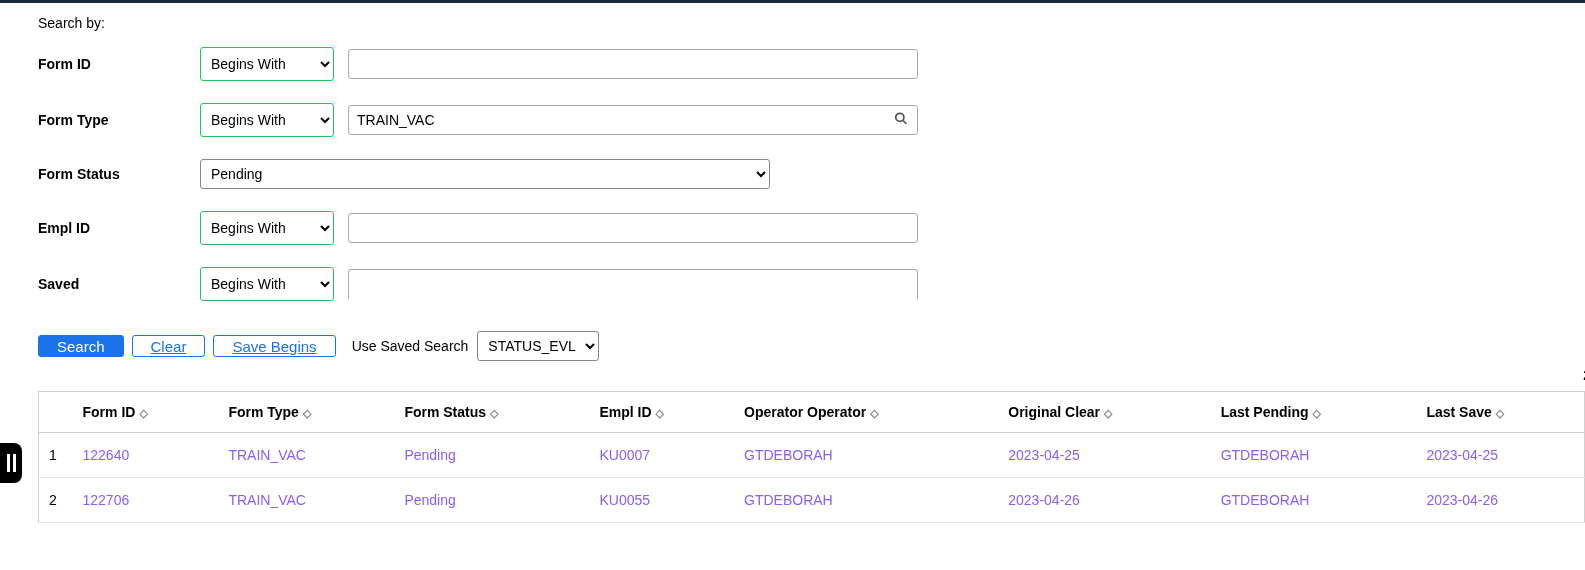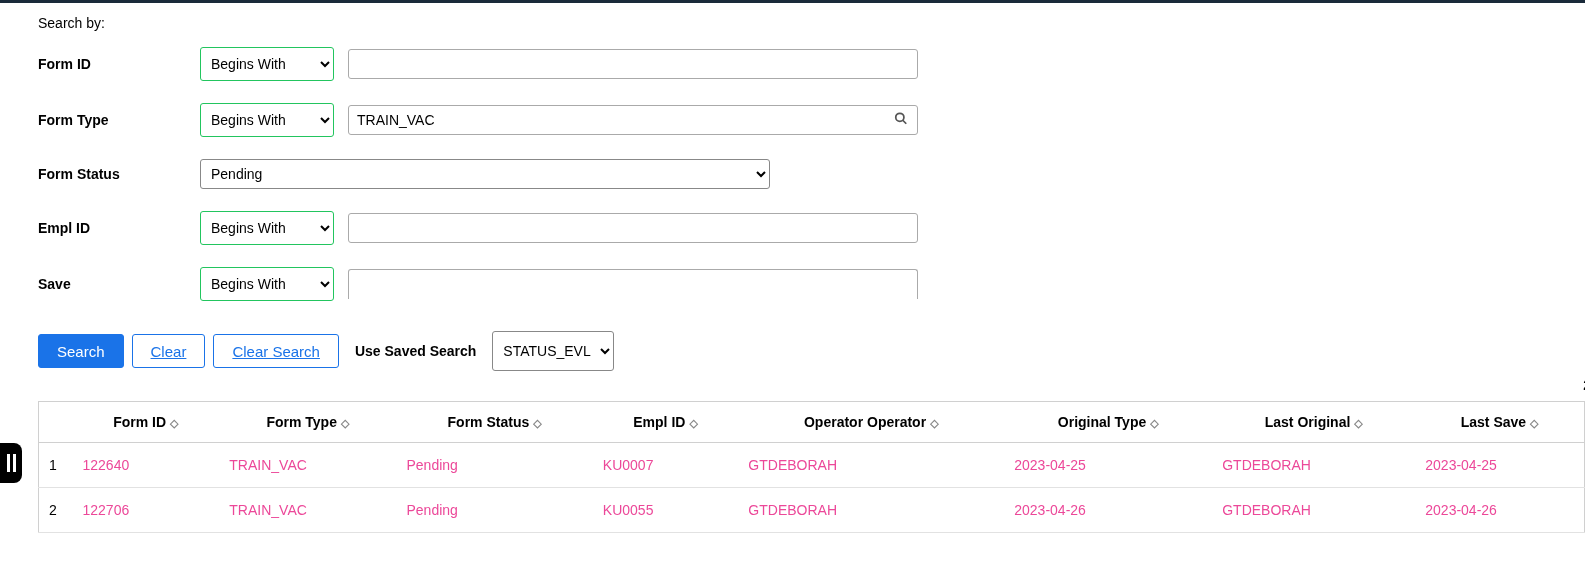--- a/index.html
+++ b/index.html
@@ -96,45 +96,45 @@
       cursor: pointer;
     }
     .button-row {
       display: flex;
       align-items: center;
       gap: 8px;
       margin-top: 30px;
       margin-bottom: 30px;
     }
     .btn {
-      height: 34px;
+      height: 22px;
       padding: 0 18px;
       border-radius: 3px;
       font-size: 15px;
       cursor: pointer;
       background: #fff;
     }
     .btn-primary {
       background: #1a73e8;
       border: 1px solid #1a73e8;
       color: #fff;
     }
     .btn-outline {
       background: #fff;
       border: 1px solid #1a73e8;
       color: #1a73e8;
       text-decoration: underline;
     }
     .saved-label {
-      font-weight: bold;
+      font-weight: normal;
       margin-left: 8px;
-      margin-right: 8px;
+      margin-right: 1px;
     }
     .saved-select {
-      height: 40px;
+      height: 30px;
       border: 1px solid #888;
       border-radius: 3px;
       padding: 0 6px;
       font-size: 14px;
       background: #fff;
       margin-right: 8px;
     }
     .results-wrap {
       position: relative;
       margin-right: 0;
@@ -146,38 +146,38 @@
       font-size: 14px;
       font-weight: bold;
     }
     table.results {
       width: 100%;
       border-collapse: collapse;
       border: 1px solid #d0d0d0;
       margin-top: 30px;
     }
     table.results th {
-      text-align: center;
+      text-align: left;
       font-weight: bold;
       font-size: 14px;
       padding: 12px 10px;
       border-bottom: 1px solid #d0d0d0;
       white-space: nowrap;
     }
     table.results td {
       padding: 14px 10px;
       border-bottom: 1px solid #e2e2e2;
       font-size: 14px;
     }
     table.results td.rownum {
       color: #000;
       width: 34px;
     }
     table.results td a {
-      color: #ec4899;
+      color: #8b5cf6;
       text-decoration: none;
     }
     .sort-glyph {
       color: #888;
       font-size: 11px;
       margin-left: 4px;
     }
   </style>
 </head>
 <body>
@@ -228,52 +228,52 @@
     <div class="label-col">Empl ID</div>
     <select class="op-select">
       <option>Begins With</option>
     </select>
     <span class="value-wrap">
       <input class="value-input" value="" style="">
     </span>
   </div>
 
   <div class="search-row" style="margin-bottom:0;">
-    <div class="label-col">Save</div>
+    <div class="label-col">Saved</div>
     <select class="op-select">
       <option>Begins With</option>
     </select>
     <span class="value-wrap">
       <input class="value-input" style="border-bottom: none; border-bottom-left-radius: 0px; border-bottom-right-radius: 0px;" value="">
     </span>
   </div>
 
   <div class="button-row">
     <button class="btn btn-primary">Search</button>
     <button class="btn btn-outline">Clear</button>
-    <button class="btn btn-outline">Clear Search</button>
+    <button class="btn btn-outline">Save Begins</button>
     <span class="saved-label">Use Saved Search</span>
     <select class="saved-select">
       <option>STATUS_EVL</option>
     </select>
   </div>
 
   <div class="results-wrap">
     <div class="row-count-badge">2</div>
     <table class="results">
       <thead>
         <tr>
           <th style="width:34px;"></th>
           <th><span>Form ID</span><span class="sort-glyph">◇</span></th>
           <th><span>Form Type</span><span class="sort-glyph">◇</span></th>
           <th><span>Form Status</span><span class="sort-glyph">◇</span></th>
           <th><span>Empl ID</span><span class="sort-glyph">◇</span></th>
           <th><span>Operator Operator</span><span class="sort-glyph">◇</span></th>
-          <th><span>Original Type</span><span class="sort-glyph">◇</span></th>
-          <th><span>Last Original</span><span class="sort-glyph">◇</span></th>
+          <th><span>Original Clear</span><span class="sort-glyph">◇</span></th>
+          <th><span>Last Pending</span><span class="sort-glyph">◇</span></th>
           <th><span>Last Save</span><span class="sort-glyph">◇</span></th>
         </tr>
       </thead>
       <tbody>
         <tr>
           <td class="rownum">1</td>
           <td><a href="#">122640</a></td>
           <td><a href="#">TRAIN_VAC</a></td>
           <td><a href="#">Pending</a></td>
           <td><a href="#">KU0007</a></td>

